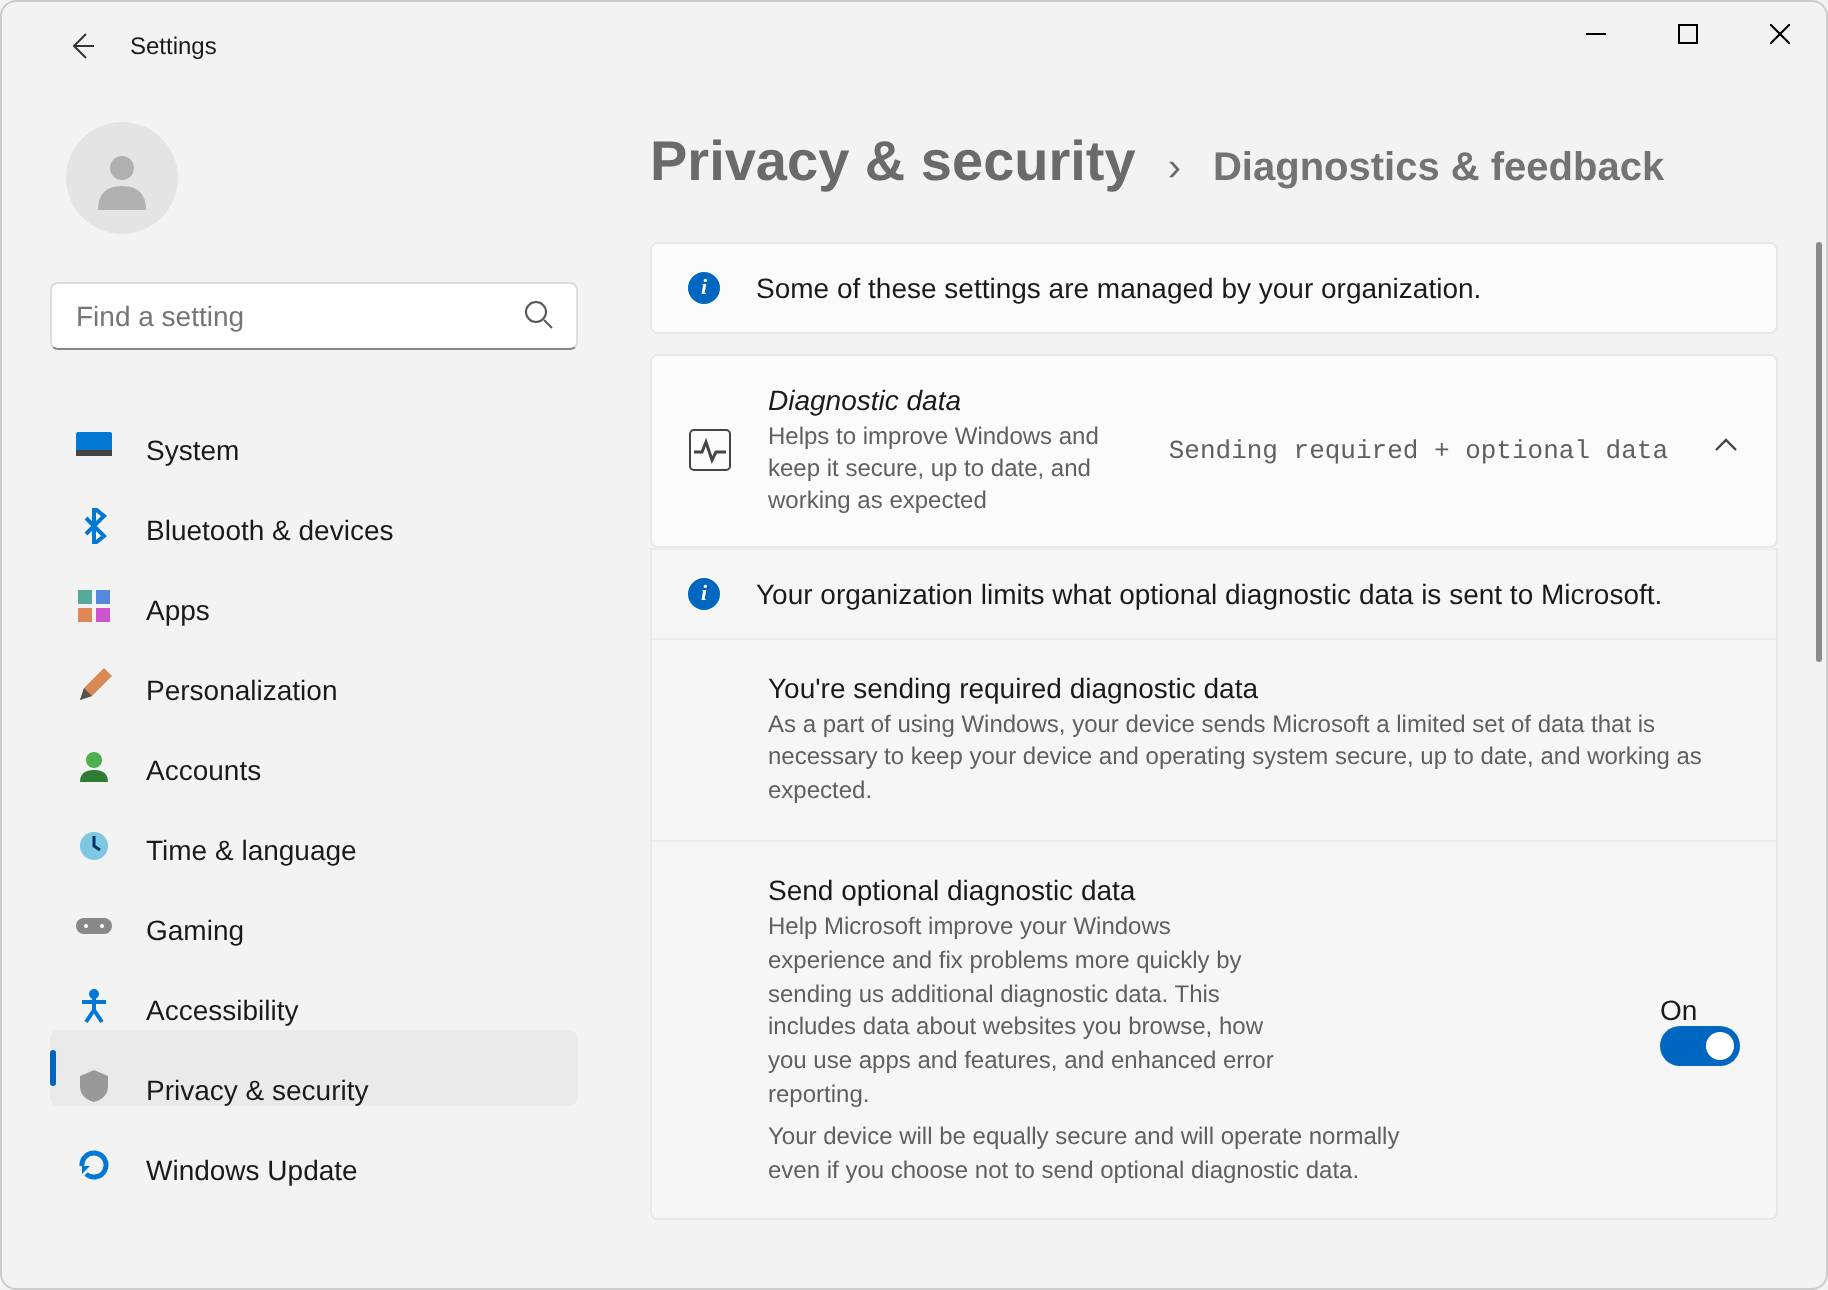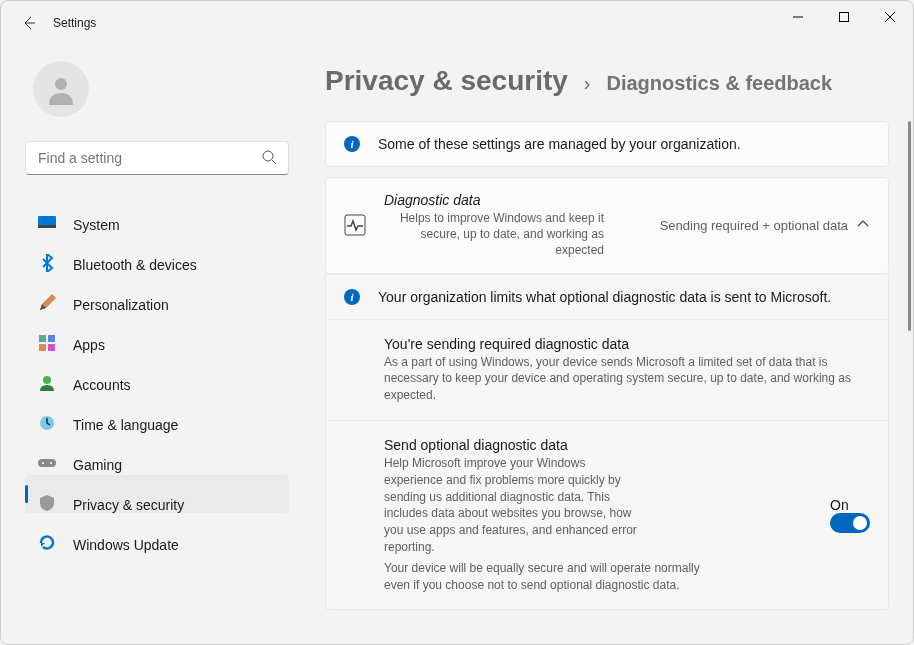--- a/index.html
+++ b/index.html
@@ -1,17 +1,17 @@
 <!DOCTYPE html>
 <html><head>
 <meta charset="utf-8">
 <style>
   * { box-sizing: border-box; margin: 0; padding: 0; }
   body { font-family: "Segoe UI", sans-serif; font-size: 14px; color: #1a1a1a; background: #f3f3f3; width: 914px; height: 645px; overflow: hidden; border: 1px solid #ccc; border-radius: 8px; position: relative; }
-  .titlebar { height: 44px; display: flex; align-items: center; padding-left: 8px; }
+  .titlebar { height: 44px; display: flex; align-items: center; padding-left: 20px; }
   .titlebar .back { width: 40px; height: 44px; display:flex; align-items:center; justify-content:center; }
   .titlebar .appname { font-size: 12px; margin-left: 4px; }
   .wincontrols { position: absolute; top: 0; right: 0; display: flex; }
   .wincontrols div { width: 46px; height: 32px; display:flex; align-items:center; justify-content:center; font-family: "Segoe UI Symbol"; font-size:10px; }
   .container { display: flex; height: calc(100% - 44px); }
   .sidebar { width: 300px; padding: 0 12px 12px 24px; }
   .avatar { width: 56px; height: 56px; border-radius: 50%; background: #e4e4e4; margin: 16px 0 24px 8px; display:flex; align-items:center; justify-content:center; }
   .searchwrap { position: relative; margin-bottom: 20px; }
   .searchbox { width: 100%; height: 34px; border: 1px solid #ddd; border-bottom: 1px solid #888; border-radius: 4px; padding: 0 36px 0 12px; font-size: 14px; background: #fff; }
   .searchicon { position: absolute; right: 12px; top: 8px; }
@@ -22,22 +22,22 @@
   .main { flex: 1; padding: 12px 24px 0 24px; overflow-y: auto; }
   .breadcrumb { display:flex; align-items: baseline; gap: 16px; margin: 8px 0 24px 0; }
   .breadcrumb .parent { font-size: 28px; font-weight: 600; color: #6a6a6a; }
   .breadcrumb .sep { font-size: 20px; color: #6a6a6a; }
   .breadcrumb .current { font-size: 20px; font-weight: 600; color: #737373; }
   .card { background: #fbfbfb; border: 1px solid #e8e8e8; border-radius: 4px; margin-bottom: 4px; }
   .row { display:flex; align-items:center; padding: 14px 18px; gap: 18px; }
   .row .icon { width: 22px; flex: none; display:flex; align-items:center; justify-content:center; }
   .row .txt { flex: 1; }
   .row .title { font-size: 14px; font-style: italic; }
-  .row .desc { font-size: 12px; color: #5f5f5f; line-height: 1.35; margin-top: 2px; text-align: right; }
-  .row .right { display: flex; align-items:center; gap:8px; flex: none; }
+  .row .desc { font-size: 12px; color: #5f5f5f; line-height: 1.35; margin-top: 2px; }
+  .row .right { display: flex; align-items:center; gap:22px; flex: none; font-family: Liberation Mono, monospace; }
   .row .status { font-size: 13px; color: #5f5f5f; }
   .infoicon { width:16px; height:16px; border-radius:50%; background:#0067c0; color:#fff; font-size:11px; font-weight:bold; font-style: italic; display:flex; align-items:center; justify-content:center; flex:none; font-family: serif;}
   .subcard { background: #f6f6f6; border: 1px solid #e8e8e8; border-top:none; border-radius: 0 0 4px 4px; margin-top:-4px; }
   .subrow { display:flex; align-items:flex-end; padding: 16px 18px 16px 58px; gap: 18px; border-top: 1px solid #ececec; }
   .subrow:first-child { border-top: none; }
   .subrow .txt { flex: 1; }
   .subrow .title { font-size: 14px; }
   .subrow .desc { font-size: 12px; color: #5f5f5f; line-height: 1.4; margin-top: 2px; max-width: 480px; }
   .subrow .desc2 { font-size: 12px; color:#5f5f5f; line-height:1.4; margin-top:4px; max-width: 320px;}
   .toggle { width: 40px; height: 20px; border-radius: 10px; background: #0067c0; position: relative; }
@@ -104,40 +104,40 @@
     <div class="navitem">
       <span class="icon">
           <svg width="14" height="18" viewBox="0 0 14 18">
             <path d="M7 0 L12 4 L3 13 M3 5 L12 14 L7 18 L7 0" stroke="#0078d4" stroke-width="2" fill="none"></path>
           </svg>
         </span>
       <span>Bluetooth &amp; devices</span>
     </div>
     <div class="navitem">
       <span class="icon">
-          <svg width="18" height="18" viewBox="0 0 18 18">
-            <path d="M2 16 L4 10 L14 0 L18 4 L8 14 Z" fill="#d88a55"></path>
-            <path d="M2 16 L4 10 L8 14 Z" fill="#555"></path>
-          </svg>
-        </span>
-      <span>Personalization</span>
-    </div>
-    <div class="navitem">
-      <span class="icon">
           <svg width="16" height="16">
             <rect x="0" y="0" width="7" height="7" fill="#5a9"></rect>
             <rect x="9" y="0" width="7" height="7" fill="#58d"></rect>
             <rect x="0" y="9" width="7" height="7" fill="#d85"></rect>
             <rect x="9" y="9" width="7" height="7" fill="#c5c"></rect>
           </svg>
         </span>
       <span>Apps</span>
     </div>
     <div class="navitem">
       <span class="icon">
+          <svg width="18" height="18" viewBox="0 0 18 18">
+            <path d="M2 16 L4 10 L14 0 L18 4 L8 14 Z" fill="#d88a55"></path>
+            <path d="M2 16 L4 10 L8 14 Z" fill="#555"></path>
+          </svg>
+        </span>
+      <span>Personalization</span>
+    </div>
+    <div class="navitem">
+      <span class="icon">
           <svg width="16" height="16" viewBox="0 0 16 16">
             <circle cx="8" cy="5" r="4" fill="#4caf50"></circle>
             <path d="M1 16 Q1 10 8 10 Q15 10 15 16 Z" fill="#2e7d32"></path>
           </svg>
         </span>
       <span>Accounts</span>
     </div>
     <div class="navitem">
       <span class="icon">
           <svg width="16" height="16" viewBox="0 0 16 16">
@@ -149,20 +149,29 @@
     </div>
     <div class="navitem">
       <span class="icon">
           <svg width="18" height="12" viewBox="0 0 18 12">
             <rect x="0" y="2" width="18" height="8" rx="4" fill="#888"></rect>
             <circle cx="5" cy="6" r="1" fill="#fff"></circle>
             <circle cx="13" cy="6" r="1" fill="#fff"></circle>
           </svg>
         </span>
       <span>Gaming</span>
+    </div>
+    <div class="navitem">
+      <span class="icon">
+          <svg width="16" height="18" viewBox="0 0 16 18">
+            <circle cx="8" cy="3" r="2.5" fill="#0078d4"></circle>
+            <path d="M8 5 L8 11 M2 7 L14 7 M8 11 L4 17 M8 11 L12 17" stroke="#0078d4" stroke-width="2"></path>
+          </svg>
+        </span>
+      <span>Accessibility</span>
     </div>
     <div class="navitem selected">
       <span class="icon">
           <svg width="14" height="16" viewBox="0 0 14 16">
             <path d="M7 0 L14 3 L14 8 Q14 14 7 16 Q0 14 0 8 L0 3 Z" fill="#999"></path>
           </svg>
         </span>
       <span>Privacy &amp; security</span>
     </div>
     <div class="navitem">

